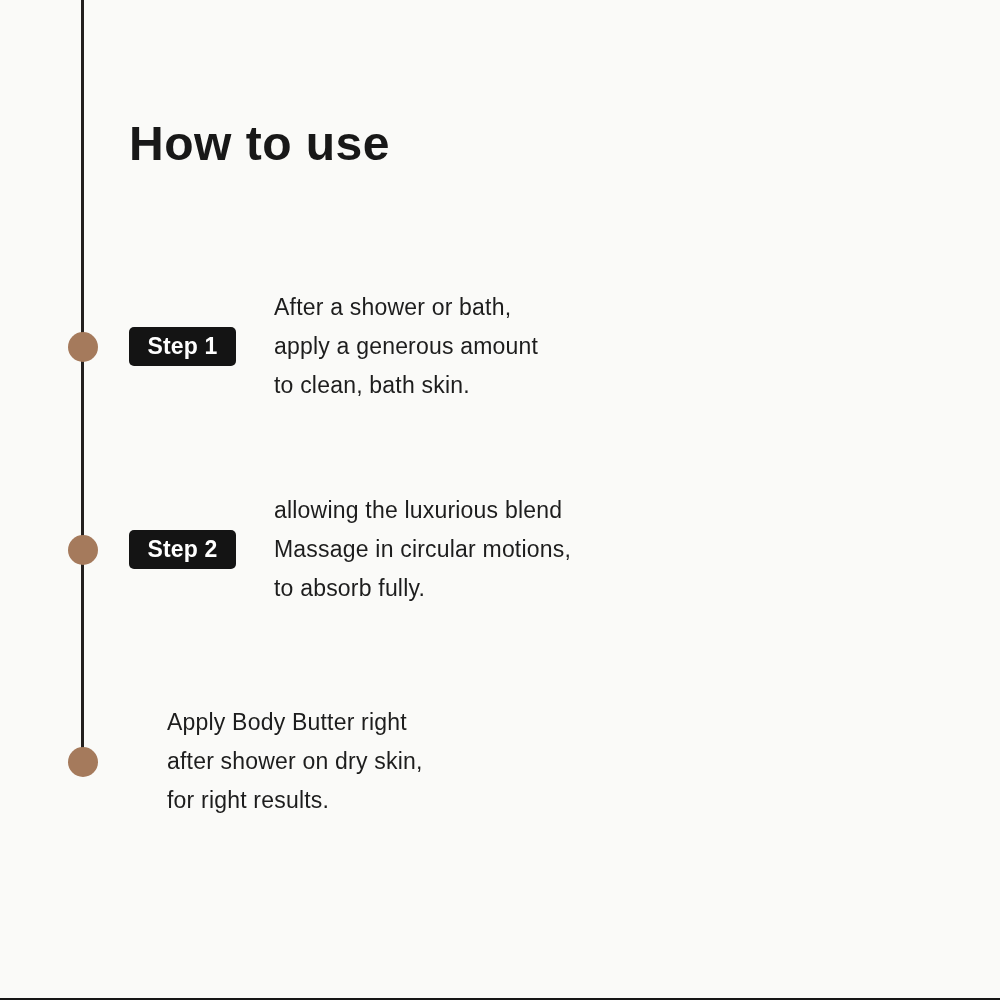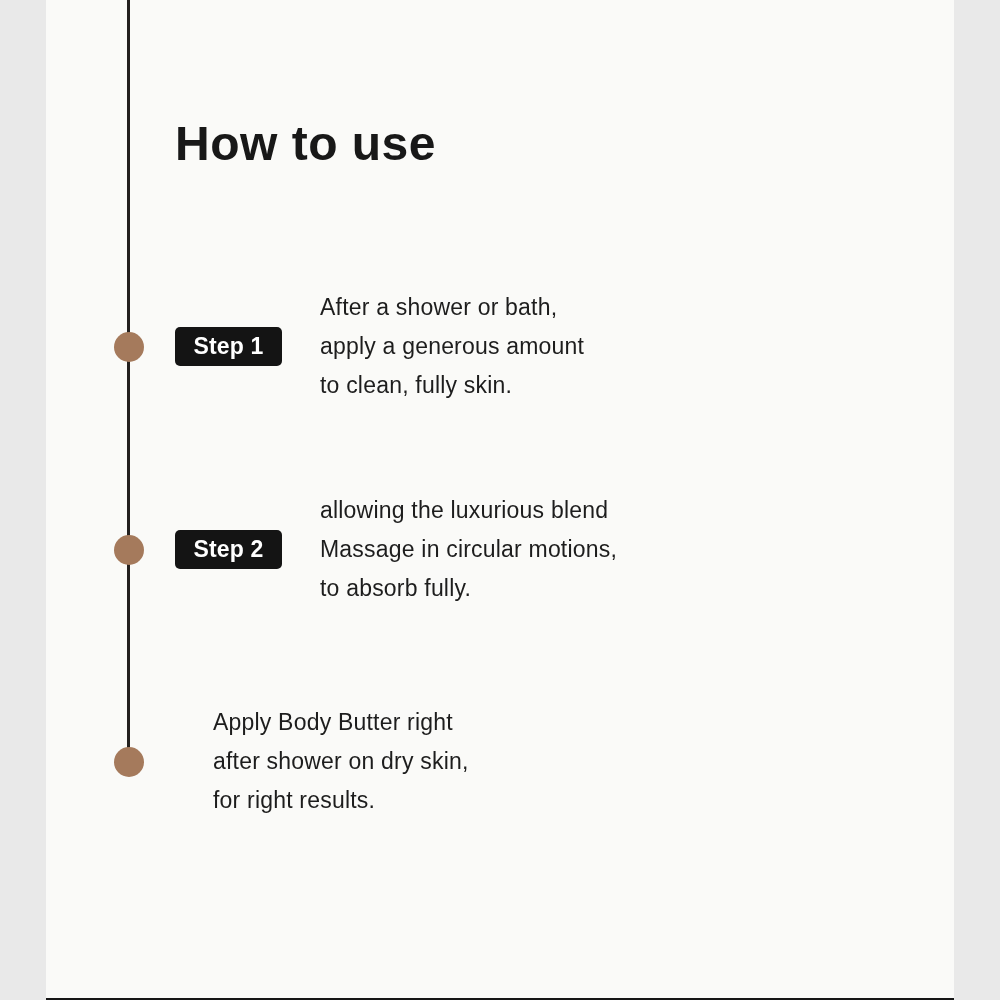--- a/index.html
+++ b/index.html
@@ -3,21 +3,21 @@
 <meta charset="utf-8">
 <style>
   html, body {
     margin: 0;
     padding: 0;
     background: #e9e9e9;
     font-family: "Liberation Sans", sans-serif;
   }
   .canvas {
     position: relative;
-    width: 908px;
+    width: 1000px;
     height: 1000px;
     background: #fafaf8;
     overflow: hidden;
     margin: 0 auto;
   }
   
   .timeline-line {
     position: absolute;
     left: 81px;
     top: 0;
@@ -109,21 +109,21 @@
 
   <div class="timeline-dot dot-1"></div>
   <div class="timeline-dot dot-2"></div>
   <div class="timeline-dot dot-3"></div>
 
   <div class="step-row row-1">
     <span class="step-badge">Step 1</span>
     <div class="step-text">
       <div>After a shower or bath,</div>
       <div>apply a generous amount</div>
-      <div>to clean, fully skin.</div>
+      <div>to clean, bath skin.</div>
     </div>
   </div>
 
   <div class="step-row row-2">
     <span class="step-badge">Step 2</span>
     <div class="step-text">
       <div>allowing the luxurious blend</div>
       <div>Massage in circular motions,</div>
       <div>to absorb fully.</div>
     </div>

